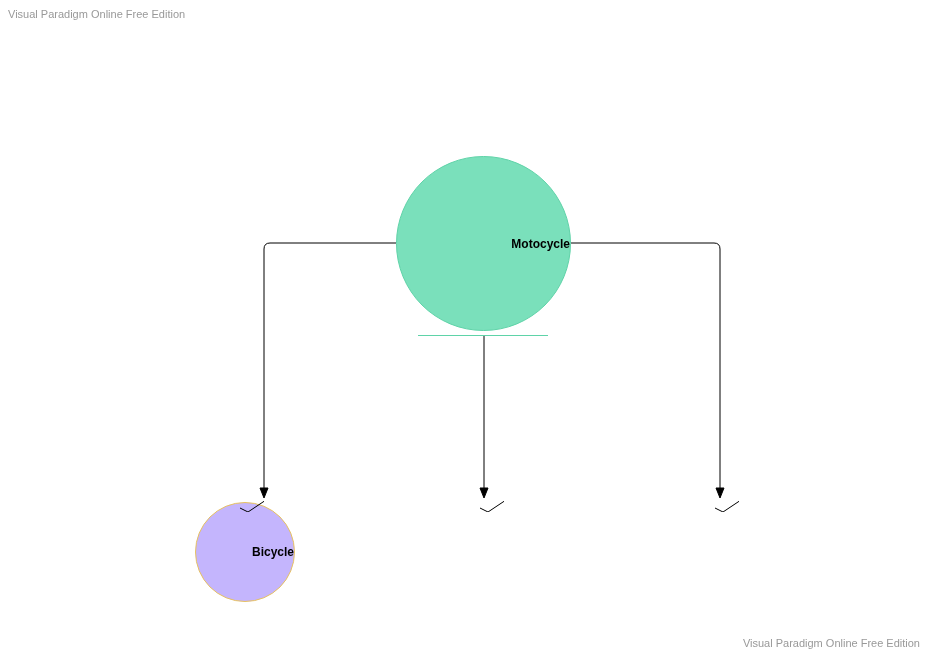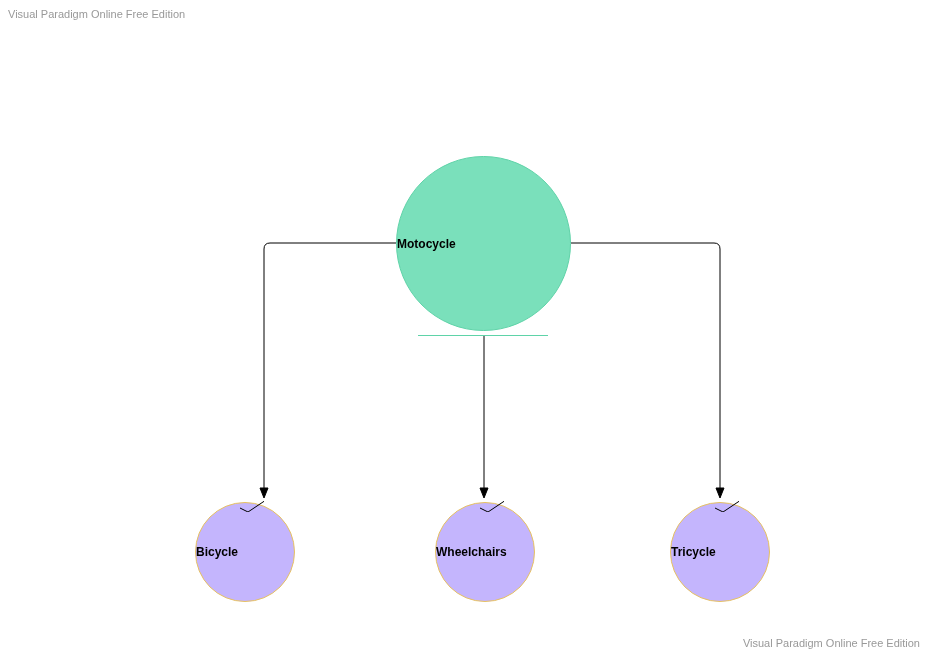--- a/index.html
+++ b/index.html
@@ -34,21 +34,21 @@
       top: 0;
       left: 0;
       width: 928px;
       height: 657px;
     }
     .node-parent {
       position: absolute;
       border-radius: 50%;
       display: flex;
       align-items: center;
-      justify-content: flex-start;
+      justify-content: flex-end;
       font-size: 12px;
       font-weight: bold;
       color: #000000;
     }
     .motocycle {
       width: 175px;
       height: 175px;
       background: #7ae0bb;
       border: 1px solid #5fd3a8;
       left: 396px;
@@ -127,27 +127,21 @@
   </div>
   <div class="underline"></div>
 
   <div class="node-parent child bicycle">
     <span>Bicycle</span>
   </div>
   <svg class="tick" style="left:238px; top:498px;" width="30" height="18">
     <polyline points="2,10 10,14 28,2" stroke="#e8b850" stroke-width="1.2" fill="none"></polyline>
   </svg>
 
-  <div class="node-parent child wheelchairs">
-    <span>Wheelchairs</span>
-  </div>
   <svg class="tick" style="left:478px; top:498px;" width="30" height="18">
     <polyline points="2,10 10,14 28,2" stroke="#e8b850" stroke-width="1.2" fill="none"></polyline>
   </svg>
 
-  <div class="node-parent child tricycle">
-    <span>Tricycle</span>
-  </div>
   <svg class="tick" style="left:713px; top:498px;" width="30" height="18">
     <polyline points="2,10 10,14 28,2" stroke="#e8b850" stroke-width="1.2" fill="none"></polyline>
   </svg>
 
 </div>
 
 </body></html>

